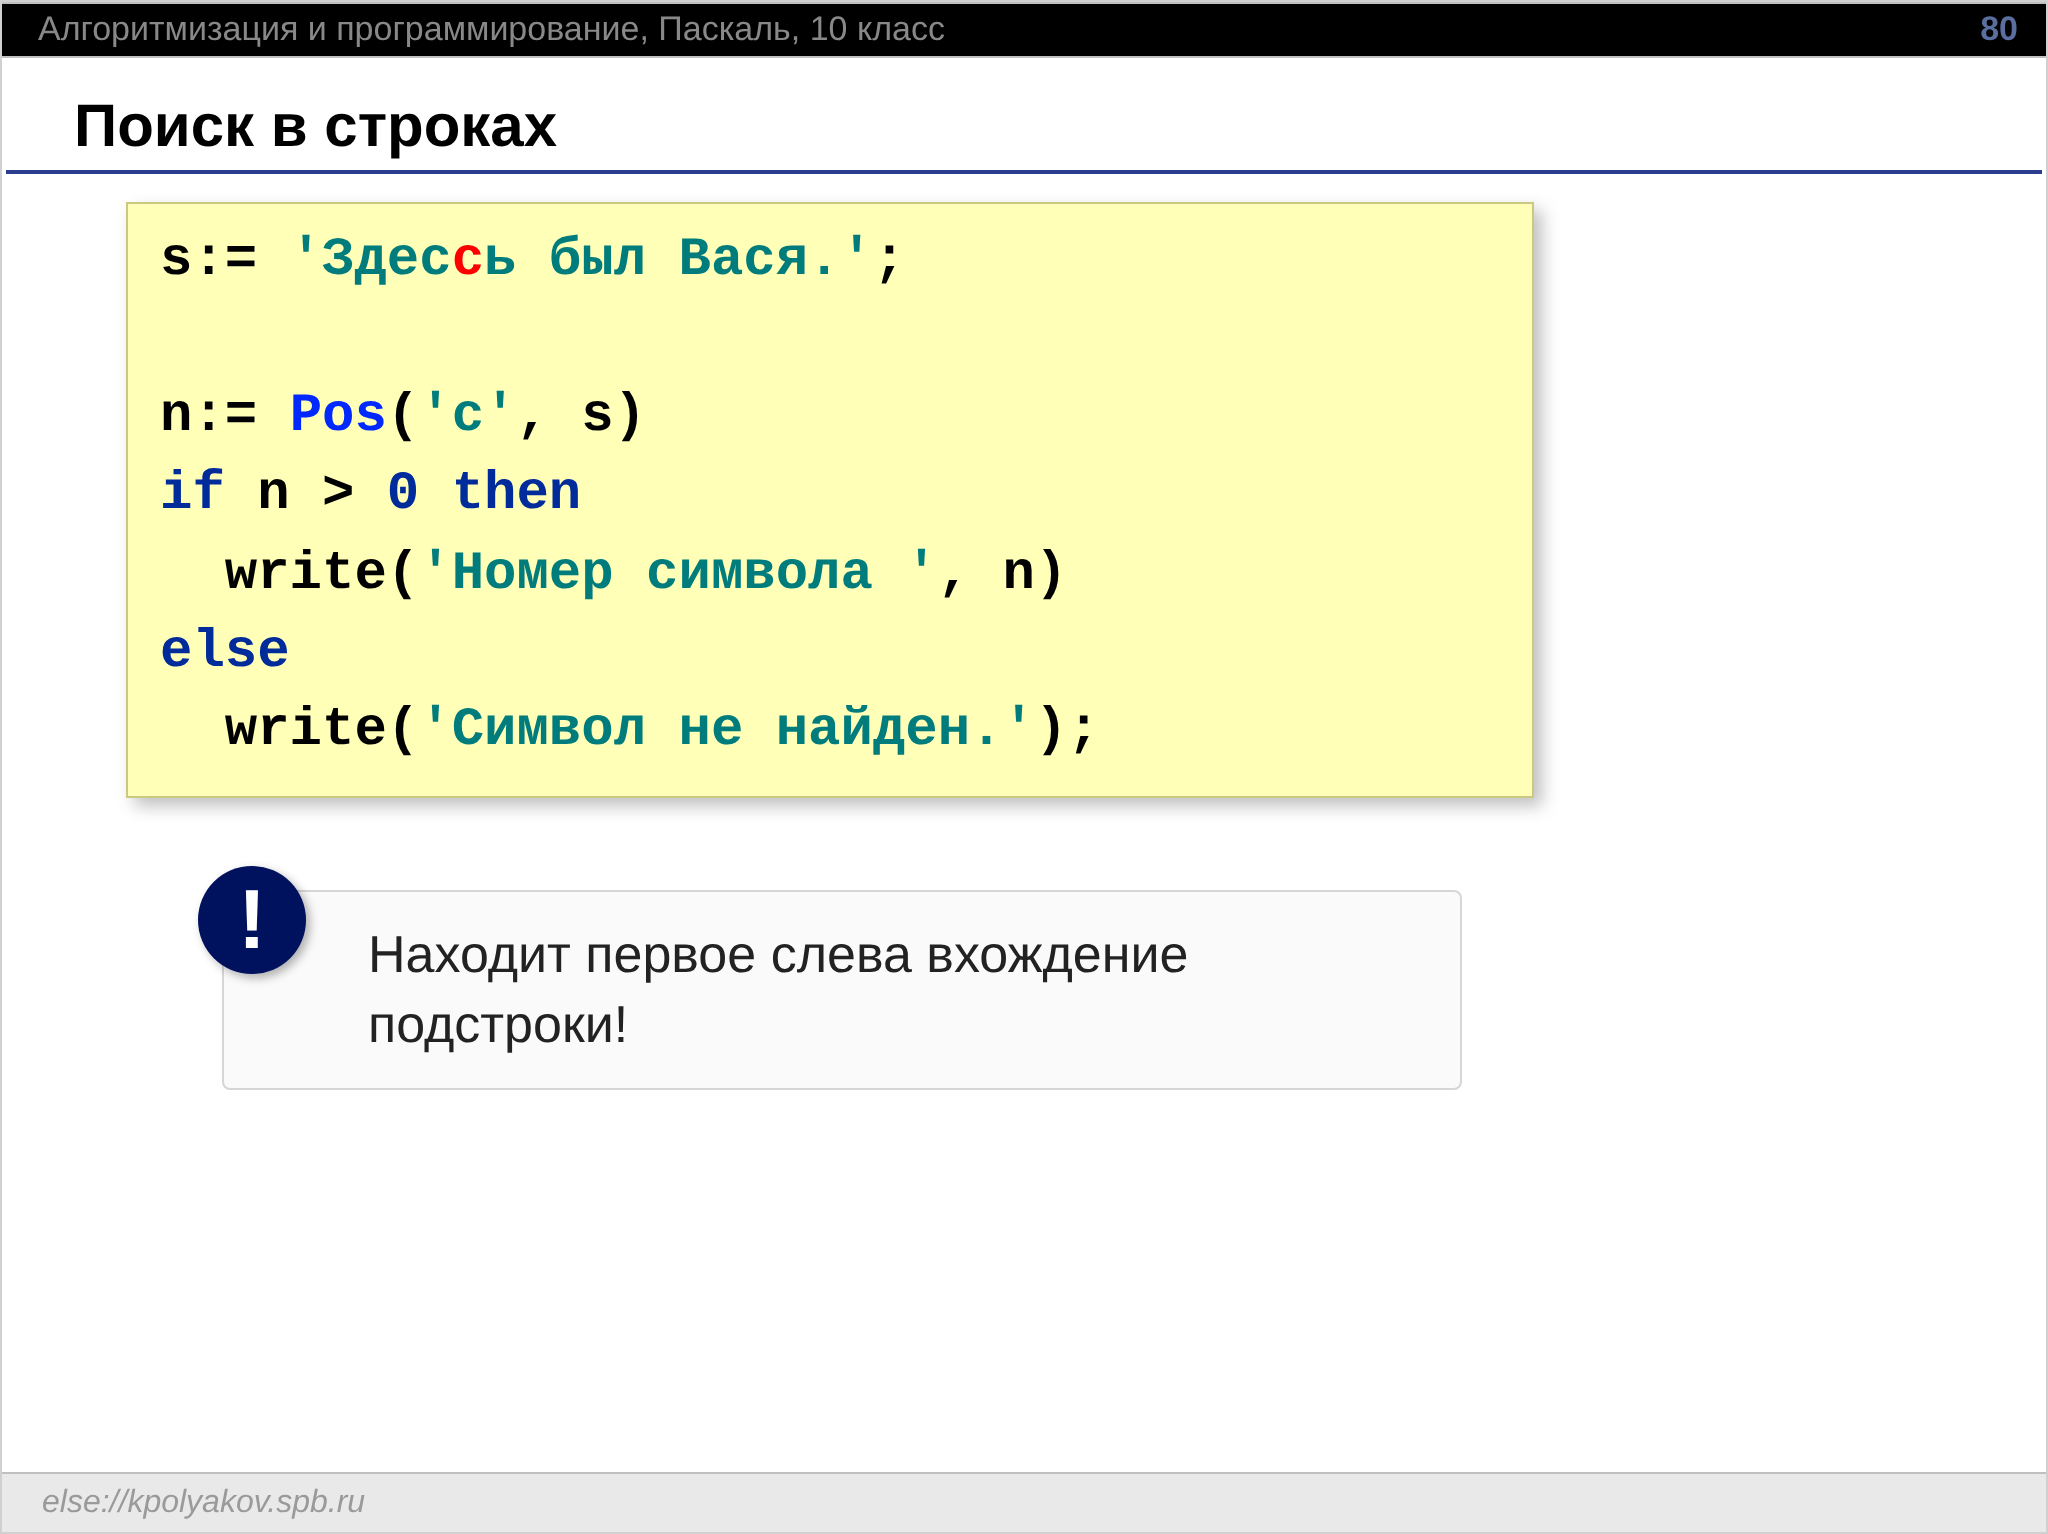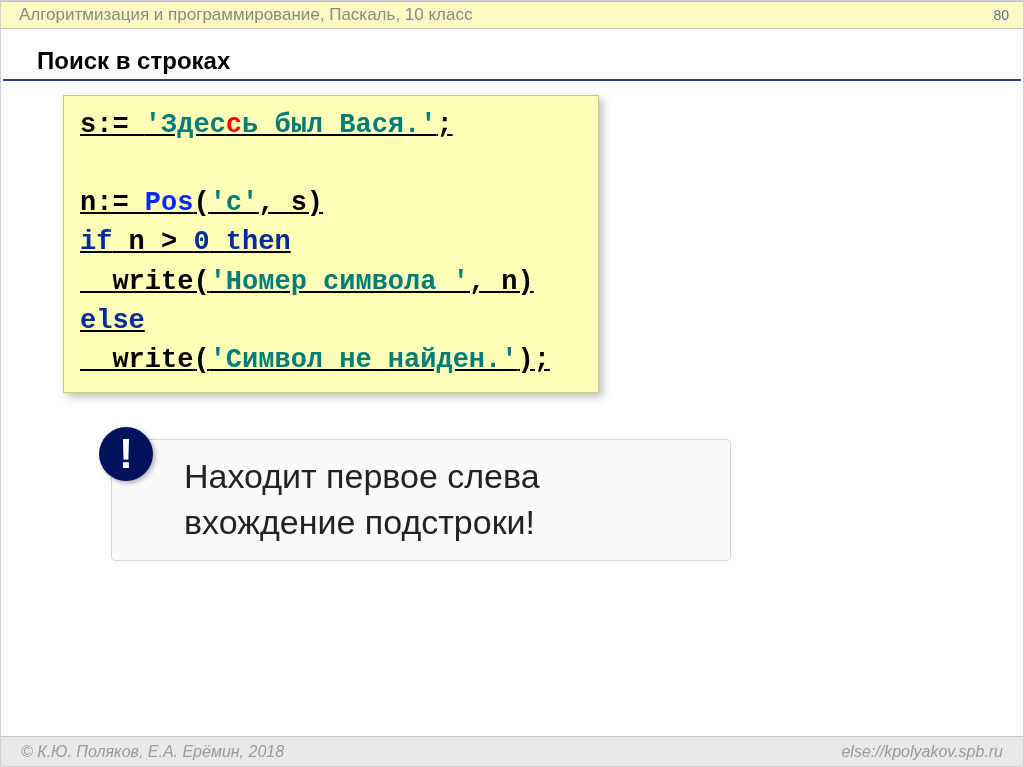--- a/index.html
+++ b/index.html
@@ -6,53 +6,52 @@
   html, body { width: 1024px; height: 767px; overflow: hidden; }
   body {
     background: #ffffff;
     font-family: Arial, Helvetica, sans-serif;
     position: relative;
     border: 1px solid #d0d0d0;
   }
 
   
   .header {
-    background: #fef9c3;
+    background: #000000;
     border-top: 1px solid #c0c0c0;
     border-bottom: 1px solid #c0c0c0;
     height: 28px;
     display: flex;
     justify-content: space-between;
     align-items: center;
     padding: 0 14px 0 18px;
     color: #888;
     font-size: 17px;
   }
   .header .page-no {
-    font-size: 14px;
-    font-weight: normal;
+    font-size: 17px;
+    font-weight: bold;
     color: #5a6ea0;
   }
 
   
   .title {
     padding: 18px 28px 4px 34px;
-    font-size: 24px;
+    font-size: 30px;
     font-weight: bold;
     color: #000;
     border-bottom: 2px solid #2b3d8f;
     margin: 0 2px;
   }
 
   
   .codebox-wrap {
     margin: 14px 0 0 62px;
-    width: 536px;
+    width: 704px;
     position: relative;
-    text-decoration: underline;
   }
   .codebox {
     background: #ffffb8;
     border: 1px solid #c9c980;
     box-shadow: 4px 4px 8px rgba(0,0,0,0.25);
     padding: 10px 16px 12px 16px;
     font-family: "Courier New", monospace;
     font-size: 27px;
     font-weight: bold;
     line-height: 1.45;
@@ -99,21 +98,21 @@
   .note-wrap {
     margin: 46px 0 0 110px;
     width: 620px;
     position: relative;
   }
   .note-box {
     background: #fafafa;
     border: 1px solid #d6d6d6;
     border-radius: 4px;
     padding: 14px 18px 14px 72px;
-    font-size: 34px;
+    font-size: 26px;
     color: #222;
     line-height: 1.35;
   }
   .note-badge {
     position: absolute;
     left: -12px;
     top: -12px;
     width: 54px;
     height: 54px;
     border-radius: 50%;
@@ -163,15 +162,14 @@
 <span>  write(</span><span class="kw-teal">'Символ не найден.'</span><span>);</span></div>
 
 </div>
 
 <div class="note-wrap">
   <div class="note-badge">!</div>
   <div class="note-box">Находит первое слева вхождение подстроки!</div>
 </div>
 
 <div class="footer">
-  <span>© К.Ю. Поляков, Е.А. Ерёмин, 2018</span>
   <span>else://kpolyakov.spb.ru</span>
 </div>
 
 </body></html>

